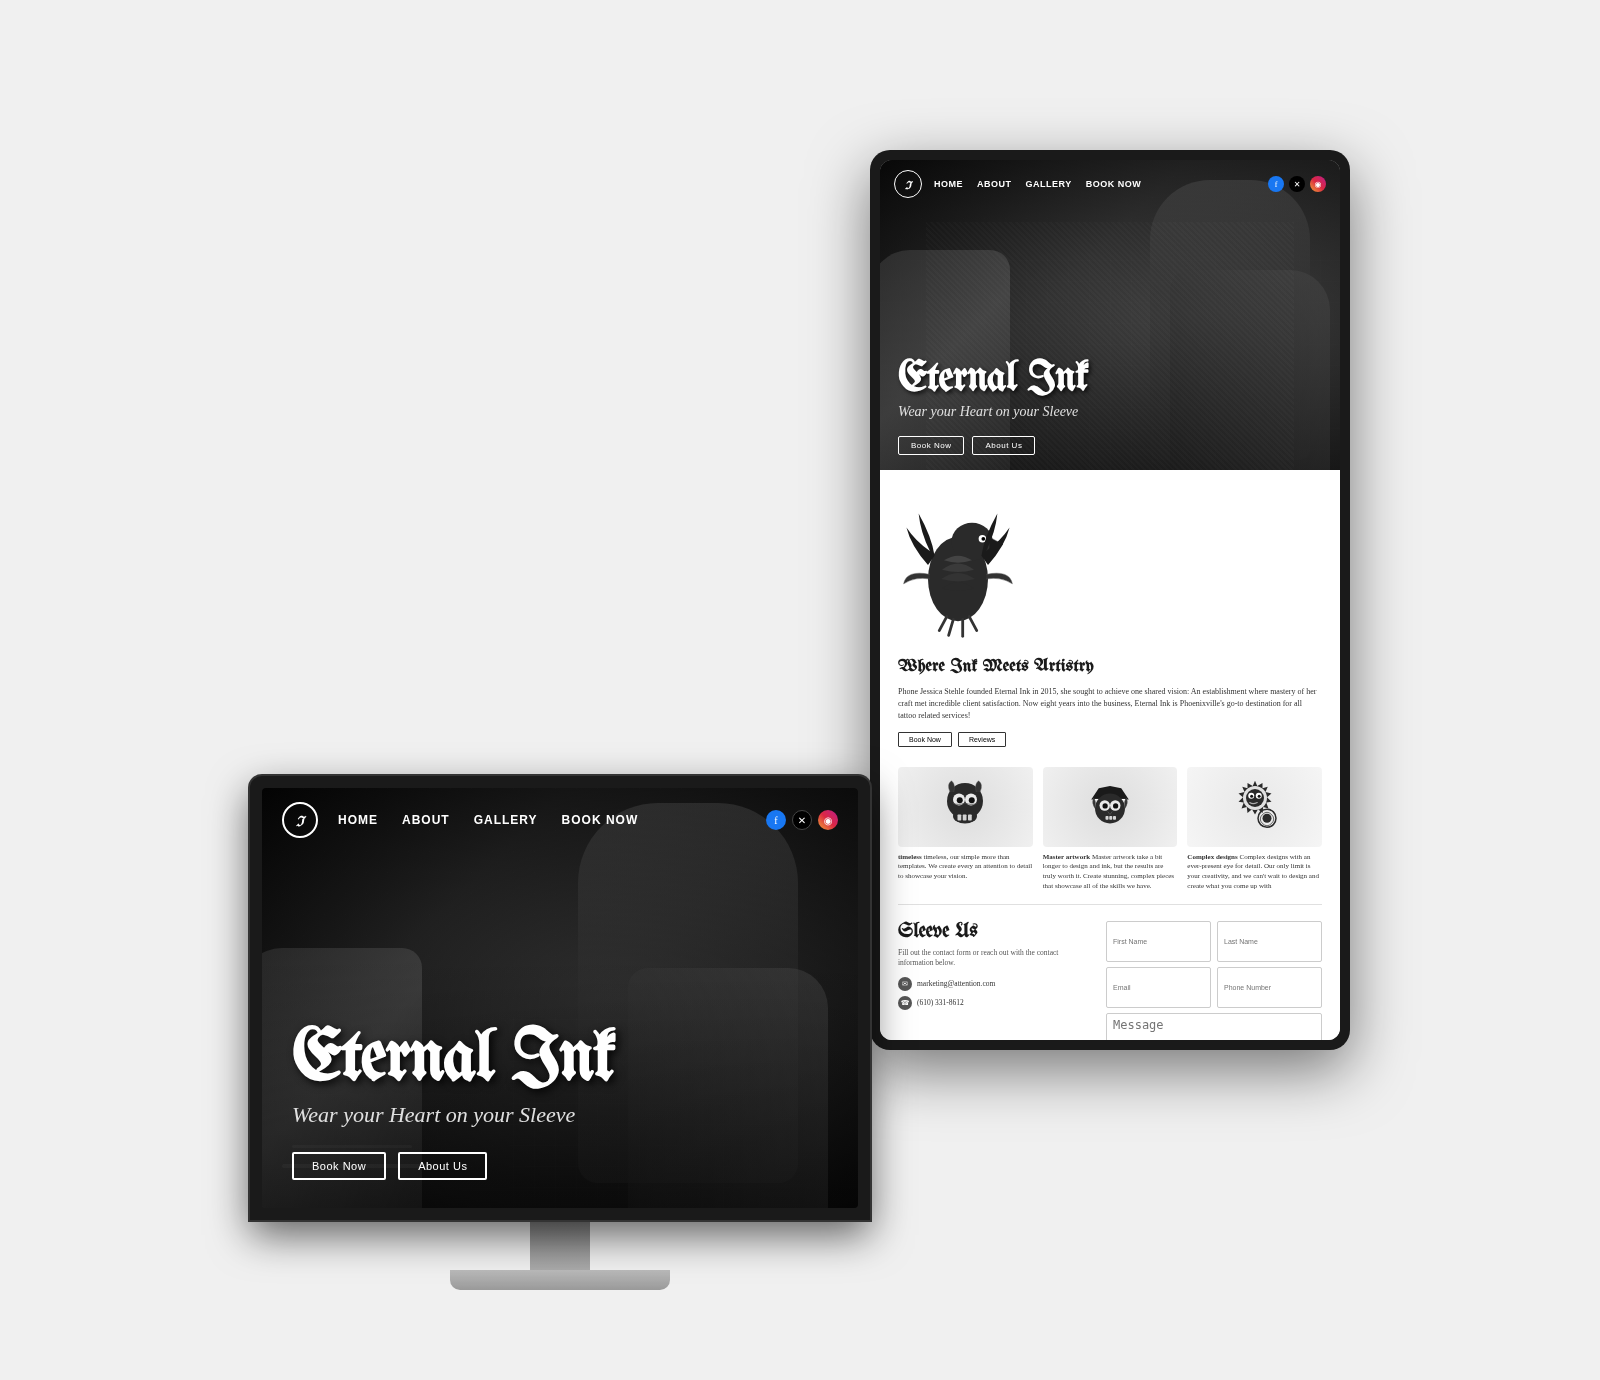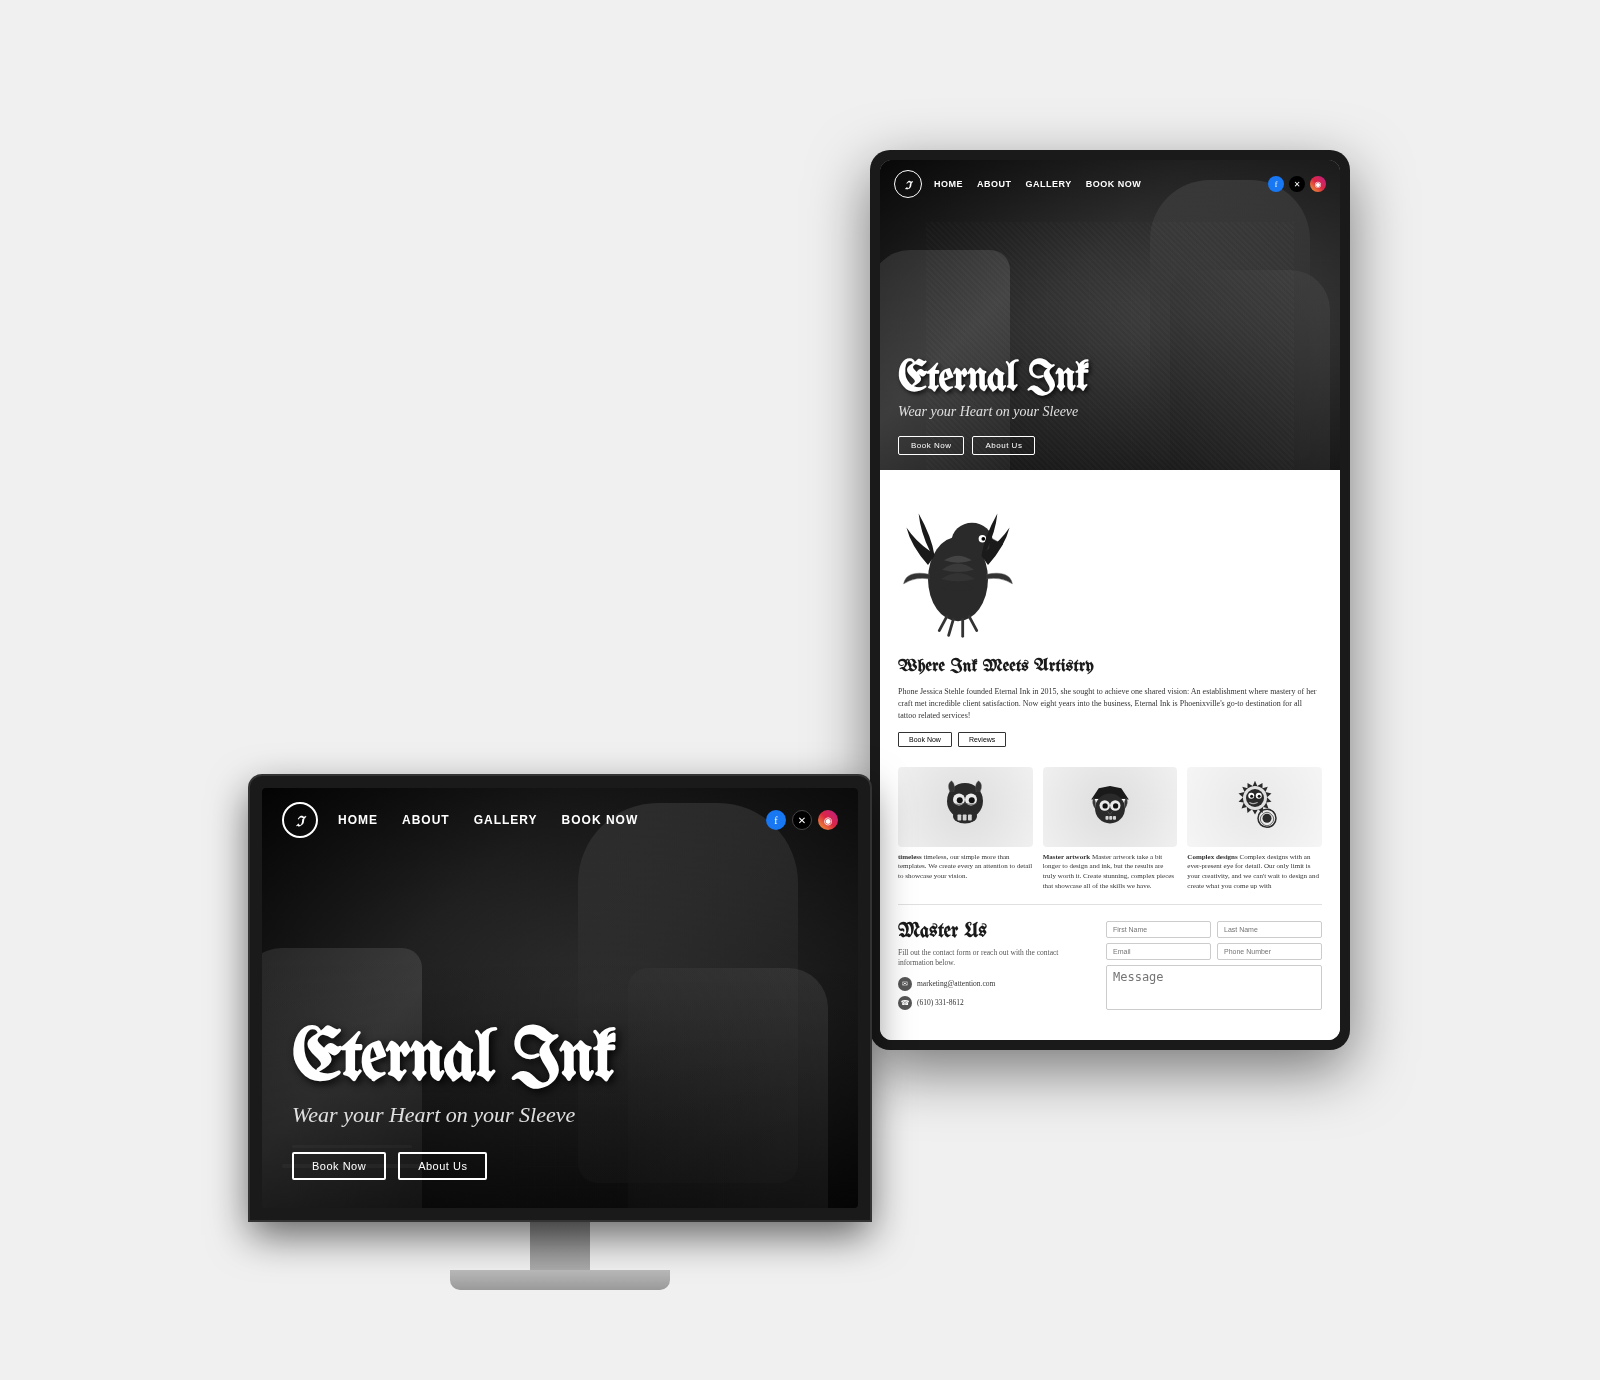--- a/index.html
+++ b/index.html
@@ -325,21 +325,21 @@
     .form-row {
       display: flex;
       gap: 6px;
       margin-bottom: 5px;
     }
 
     .form-input {
       flex: 1;
       border: 1px solid #ccc;
       border-radius: 2px;
-      padding: 4px 6px;
+      padding: 16px 6px;
       font-size: 7px;
       color: #999;
     }
 
     .form-textarea {
       width: 100%;
       border: 1px solid #ccc;
       border-radius: 2px;
       padding: 4px 6px;
       font-size: 12px;
@@ -745,21 +745,21 @@
             </div>
             <div class="design-text">
               <strong>Complex designs</strong>
               <span>Complex designs with an ever-present eye for detail. Our only limit is your creativity, and we can't wait to design and create what you come up with</span>
             </div>
           </div>
         </div>
 
         <div class="tablet-contact">
           <div class="contact-left">
-            <h3>Master Us</h3>
+            <h3>Sleeve Us</h3>
             <p>Fill out the contact form or reach out with the contact information below.</p>
             <div class="contact-info-item">
               <div class="contact-icon email-bg">✉</div>
               <span>marketing@attention.com</span>
             </div>
             <div class="contact-info-item">
               <div class="contact-icon phone-bg">☎</div>
               <span>(610) 331-8612</span>
             </div>
           </div>

